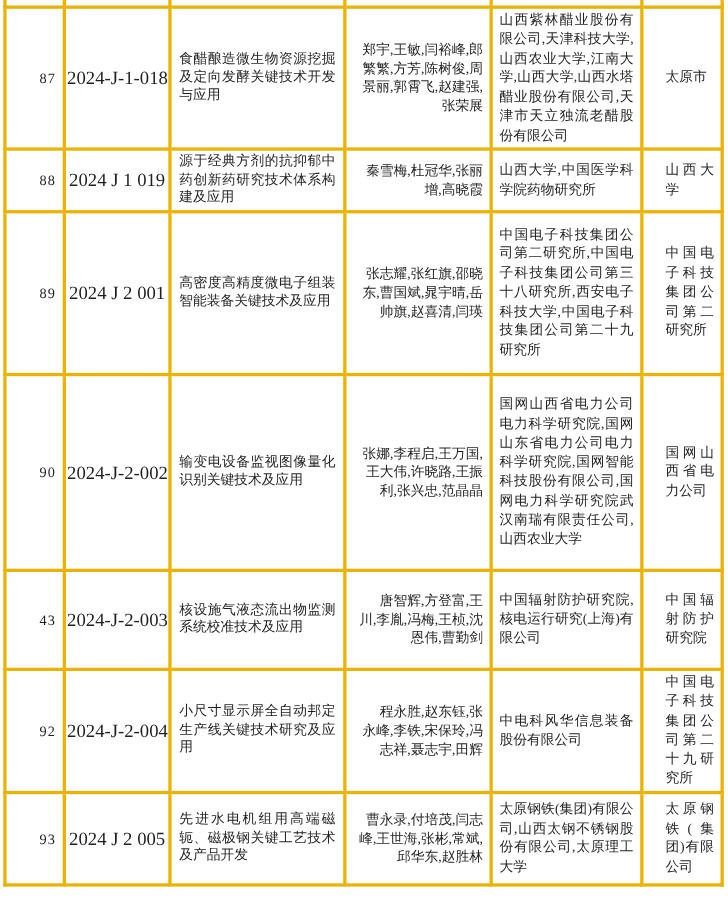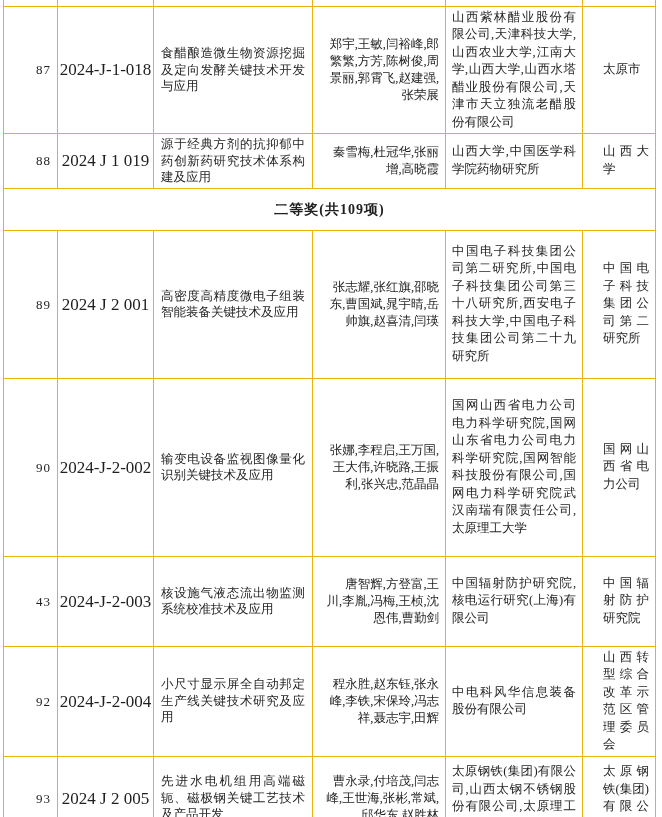--- a/index.html
+++ b/index.html
@@ -7,32 +7,32 @@
     width:662px;height:817px;background:#ffffff;
     font-family:"Liberation Serif","DejaVu Serif",serif;
     color:#1f1f1f;
   }
   .page{position:relative;width:662px;height:817px;overflow:hidden;background:#ffffff;}
   table.awards{
     position:absolute;left:3px;top:0;
     border-collapse:collapse;table-layout:fixed;width:652px;
   }
   td{
-    border:1px solid #eab308;
+    border:3px solid #eab308;
     vertical-align:middle;
     padding:2px 6px;
     font-size:12.5px;
     line-height:17px;
     overflow:hidden;
   }
   
   .r-sliver td{border-top:none;padding:0;}
   .c-no{text-align:right;font-size:13px;letter-spacing:1px;}
   .c-code{text-align:center;white-space:nowrap;padding:0 1px;font-size:17px;}
-  .c-title{text-align:justify;text-justify:inter-ideograph;line-height:16.5px;padding:2px 7px;}
+  .c-title{text-align:justify;text-justify:inter-ideograph;line-height:16.5px;padding:2px 7px;font-family:Liberation Mono, monospace;}
   .c-people{text-align:right;line-height:17px;}
   .c-orgs{text-align:justify;text-justify:inter-ideograph;line-height:17.5px;}
   .c-unit{text-align:justify;text-justify:inter-ideograph;line-height:17.5px;padding-left:20px;}
   .c-section{
     text-align:center;font-weight:bold;font-size:14px;
     letter-spacing:1px;
   }
   .r-sliver{height:6px;}
   .rh-87{height:117px;}
   .rh-88{height:48px;}
@@ -77,58 +77,55 @@
 
       <tr class="rh-88">
         <td class="c-no">88</td>
         <td class="c-code">2024 J 1 019</td>
         <td class="c-title">源于经典方剂的抗抑郁中药创新药研究技术体系构建及应用</td>
         <td class="c-people">秦雪梅,杜冠华,张丽增,高晓霞</td>
         <td class="c-orgs">山西大学,中国医学科学院药物研究所</td>
         <td class="c-unit">山西大学</td>
       </tr>
 
-      <tr class="rh-section">
-        <td class="c-section" colspan="6">二等奖(共109项)</td>
-      </tr>
 
       <tr class="rh-89">
         <td class="c-no">89</td>
         <td class="c-code">2024 J 2 001</td>
         <td class="c-title">高密度高精度微电子组装智能装备关键技术及应用</td>
         <td class="c-people">张志耀,张红旗,邵晓东,曹国斌,晁宇晴,岳帅旗,赵喜清,闫瑛</td>
         <td class="c-orgs">中国电子科技集团公司第二研究所,中国电子科技集团公司第三十八研究所,西安电子科技大学,中国电子科技集团公司第二十九研究所</td>
         <td class="c-unit">中国电子科技集团公司第二研究所</td>
       </tr>
 
       <tr class="rh-90">
         <td class="c-no">90</td>
         <td class="c-code">2024-J-2-002</td>
         <td class="c-title">输变电设备监视图像量化识别关键技术及应用</td>
         <td class="c-people">张娜,李程启,王万国,王大伟,许晓路,王振利,张兴忠,范晶晶</td>
-        <td class="c-orgs">国网山西省电力公司电力科学研究院,国网山东省电力公司电力科学研究院,国网智能科技股份有限公司,国网电力科学研究院武汉南瑞有限责任公司,太原理工大学</td>
+        <td class="c-orgs">国网山西省电力公司电力科学研究院,国网山东省电力公司电力科学研究院,国网智能科技股份有限公司,国网电力科学研究院武汉南瑞有限责任公司,山西农业大学</td>
         <td class="c-unit">国网山西省电力公司</td>
       </tr>
 
       <tr class="rh-91">
         <td class="c-no">43</td>
         <td class="c-code">2024-J-2-003</td>
         <td class="c-title">核设施气液态流出物监测系统校准技术及应用</td>
         <td class="c-people">　唐智辉,方登富,王川,李胤,冯梅,王桢,沈恩伟,曹勤剑</td>
         <td class="c-orgs">中国辐射防护研究院,核电运行研究(上海)有限公司</td>
         <td class="c-unit">中国辐射防护研究院</td>
       </tr>
 
       <tr class="rh-92">
         <td class="c-no">92</td>
         <td class="c-code">2024-J-2-004</td>
         <td class="c-title">小尺寸显示屏全自动邦定生产线关键技术研究及应用</td>
         <td class="c-people">　程永胜,赵东钰,张永峰,李铁,宋保玲,冯志祥,聂志宇,田辉</td>
         <td class="c-orgs">中电科风华信息装备股份有限公司</td>
-        <td class="c-unit">山西转型综合改革示范区管理委员会</td>
+        <td class="c-unit">中国电子科技集团公司第二十九研究所</td>
       </tr>
 
       <tr class="rh-93">
         <td class="c-no">93</td>
         <td class="c-code">2024 J 2 005</td>
         <td class="c-title">先进水电机组用高端磁轭、磁极钢关键工艺技术及产品开发</td>
         <td class="c-people">曹永录,付培茂,闫志峰,王世海,张彬,常斌,邱华东,赵胜林</td>
         <td class="c-orgs">太原钢铁(集团)有限公司,山西太钢不锈钢股份有限公司,太原理工大学</td>
         <td class="c-unit">太原钢铁(集团)有限公司</td>
       </tr>

